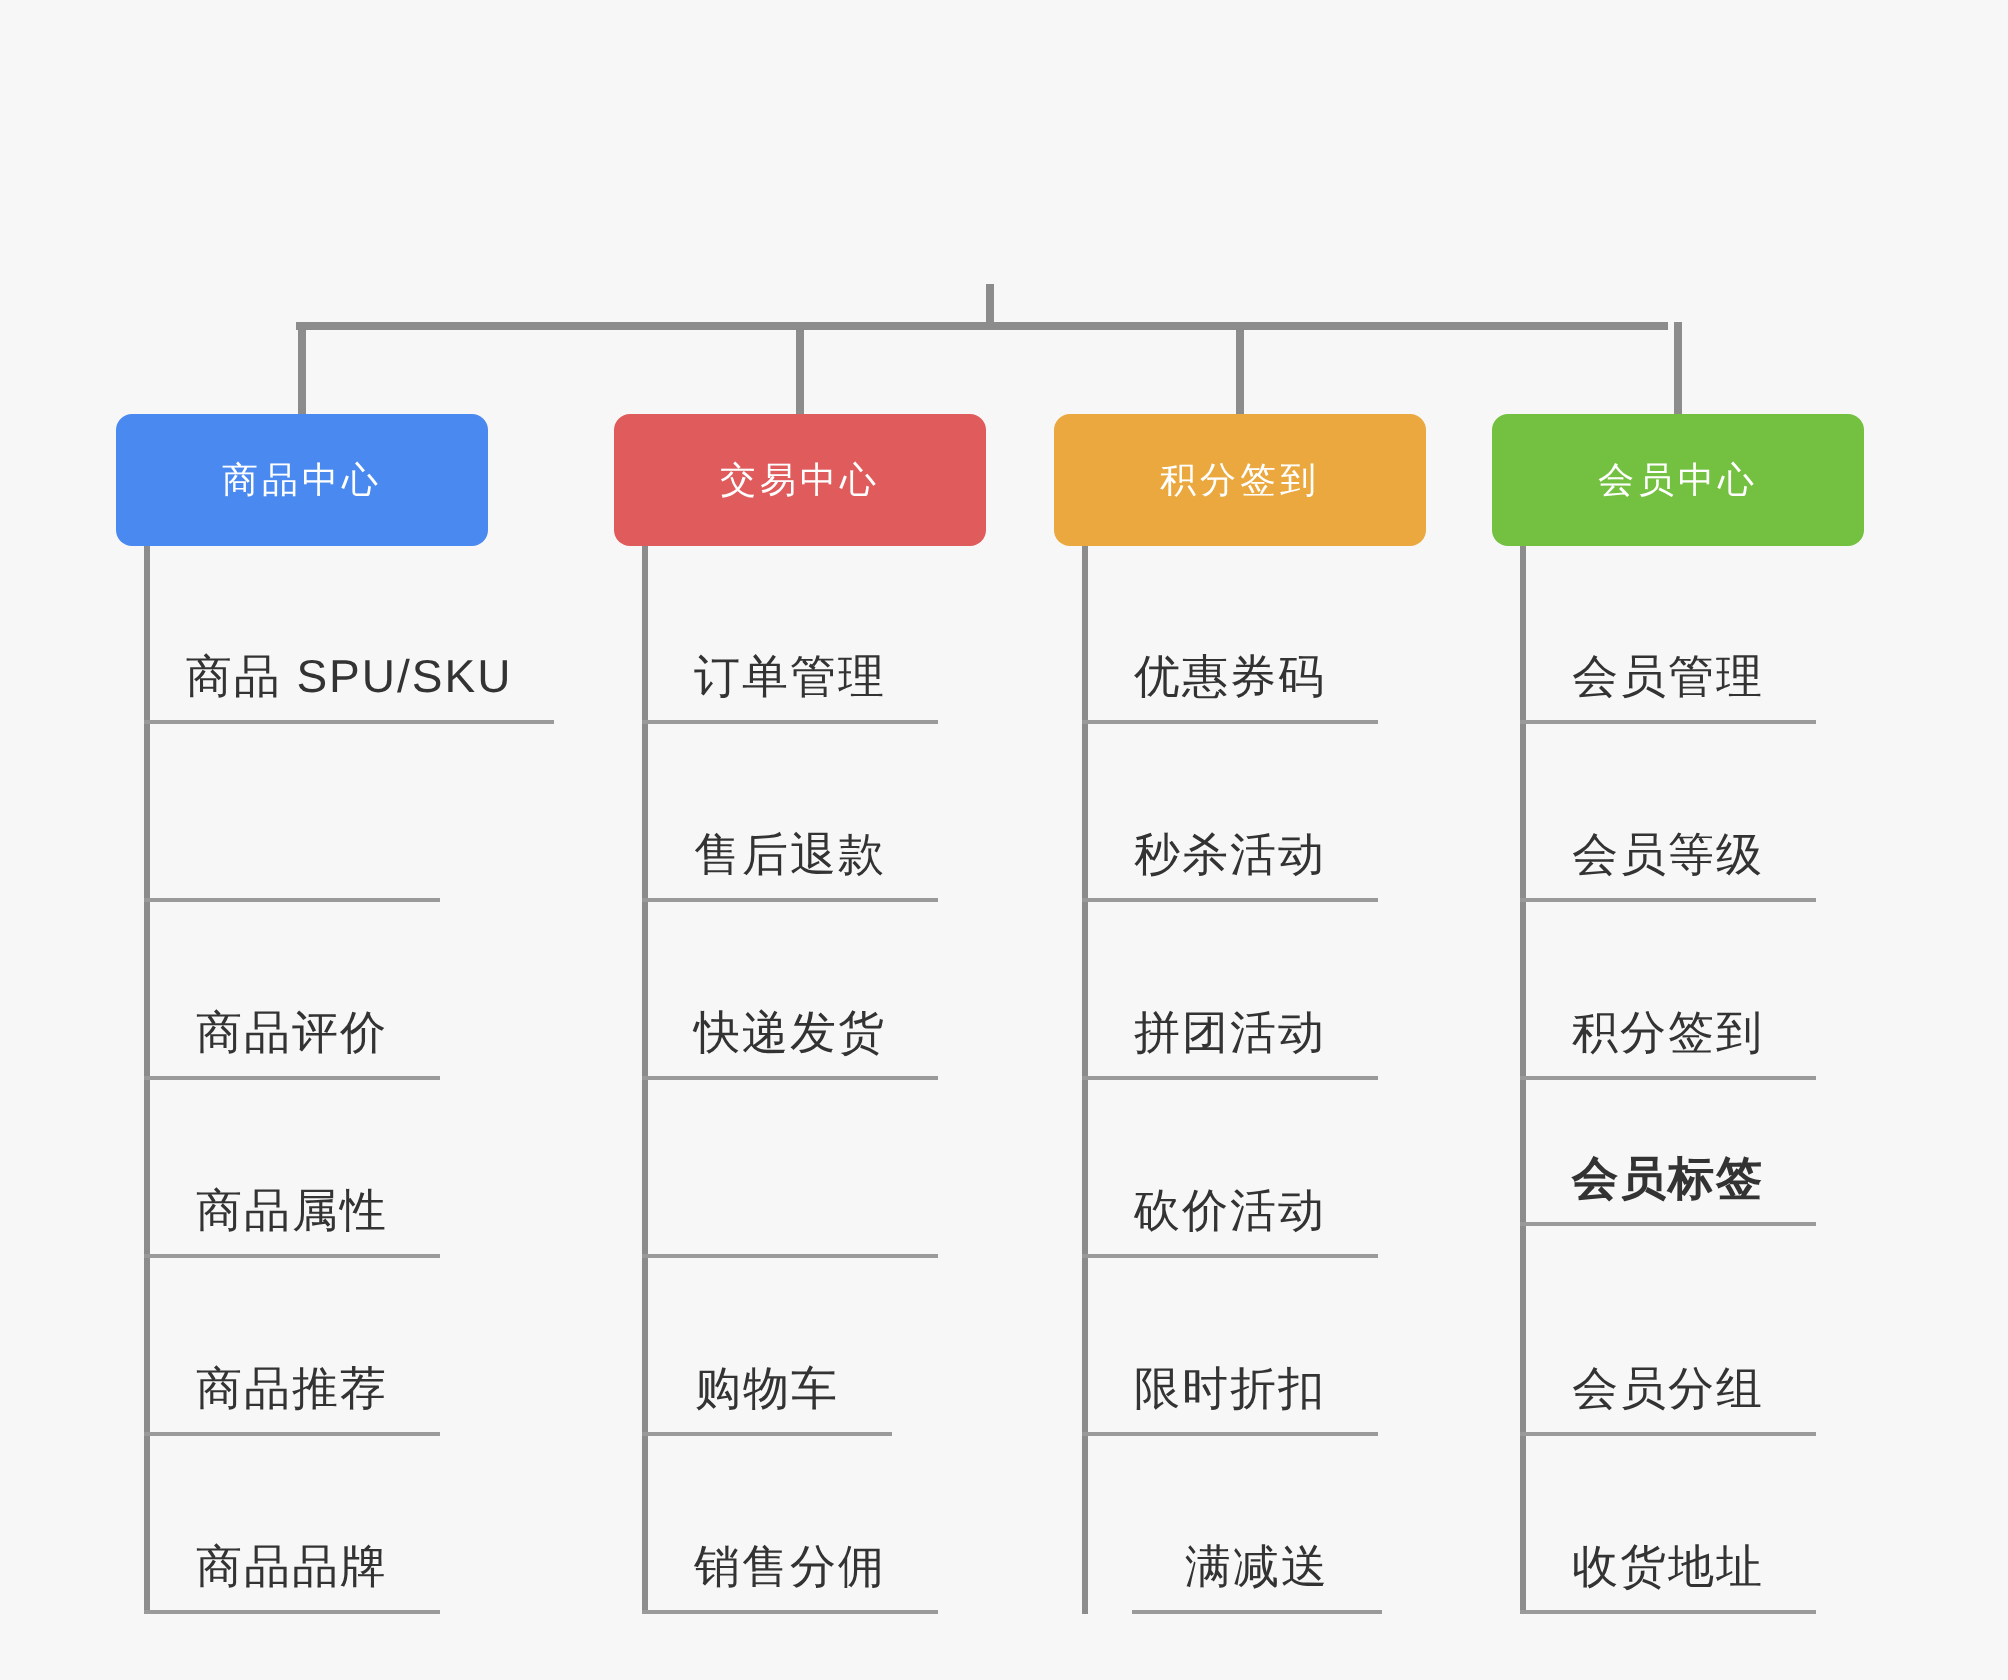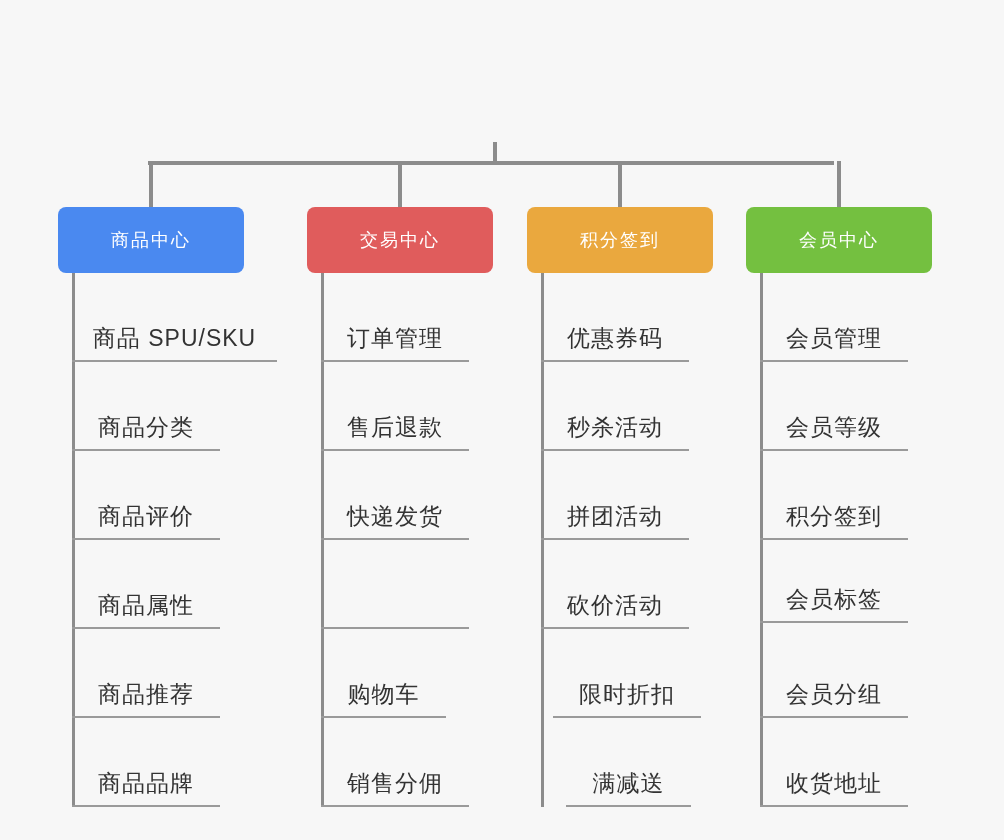--- a/index.html
+++ b/index.html
@@ -142,21 +142,20 @@
       <div class="cat-box" style="left: 58px; width: 186px; background: rgb(74, 137, 240);">
         <div class="cat-label">商品中心</div>
       </div>
       <div class="leaf-col" style="left: 72px;">
         <div class="leaf-spine" style="height: 534px; background: rgb(140, 140, 140);"></div>
         <div class="leaf-item" style="top: 0px; width: 205px;">
           <span class="leaf-text">商品 SPU/SKU</span>
           <div class="leaf-underline" style="width: 205px;"></div>
         </div>
         <div class="leaf-item" style="top: 89px; width: 148px;">
-          <span class="leaf-text">商品分类</span>
           <div class="leaf-underline" style="width: 148px;"></div>
         </div>
         <div class="leaf-item" style="top: 178px; width: 148px;">
           <span class="leaf-text">商品评价</span>
           <div class="leaf-underline" style="width: 148px;"></div>
         </div>
         <div class="leaf-item" style="top: 267px; width: 148px;">
           <span class="leaf-text">商品属性</span>
           <div class="leaf-underline" style="width: 148px;"></div>
         </div>
@@ -214,21 +213,21 @@
           <div class="leaf-underline" style="width: 148px;"></div>
         </div>
         <div class="leaf-item" style="top: 178px; width: 148px;">
           <span class="leaf-text">拼团活动</span>
           <div class="leaf-underline" style="width: 148px;"></div>
         </div>
         <div class="leaf-item" style="top: 267px; width: 148px;">
           <span class="leaf-text">砍价活动</span>
           <div class="leaf-underline" style="width: 148px;"></div>
         </div>
-        <div class="leaf-item" style="top: 356px; width: 148px; margin-left: 12px;">
+        <div class="leaf-item" style="top: 356px; width: 148px;">
           <span class="leaf-text">限时折扣</span>
           <div class="leaf-underline" style="width: 148px;"></div>
         </div>
         <div class="leaf-item" style="top: 445px; width: 125px; margin-left: 25px;">
           <span class="leaf-text">满减送</span>
           <div class="leaf-underline" style="width: 125px;"></div>
         </div>
       </div>
       <div class="conn conn-drop" style="left: 837px; background: rgb(140, 140, 140);"></div>
       <div class="cat-box" style="left: 746px; width: 186px; background: rgb(116, 192, 64);">
@@ -241,21 +240,21 @@
           <div class="leaf-underline" style="width: 148px;"></div>
         </div>
         <div class="leaf-item" style="top: 89px; width: 148px;">
           <span class="leaf-text">会员等级</span>
           <div class="leaf-underline" style="width: 148px;"></div>
         </div>
         <div class="leaf-item" style="top: 178px; width: 148px;">
           <span class="leaf-text">积分签到</span>
           <div class="leaf-underline" style="width: 148px;"></div>
         </div>
-        <div class="leaf-item" style="top: 261px; width: 148px;">
+        <div class="leaf-item" style="top: 251px; width: 148px; font-weight: bold;">
           <span class="leaf-text">会员标签</span>
           <div class="leaf-underline" style="width: 148px;"></div>
         </div>
         <div class="leaf-item" style="top: 356px; width: 148px;">
           <span class="leaf-text">会员分组</span>
           <div class="leaf-underline" style="width: 148px;"></div>
         </div>
         <div class="leaf-item" style="top: 445px; width: 148px;">
           <span class="leaf-text">收货地址</span>
           <div class="leaf-underline" style="width: 148px;"></div>

